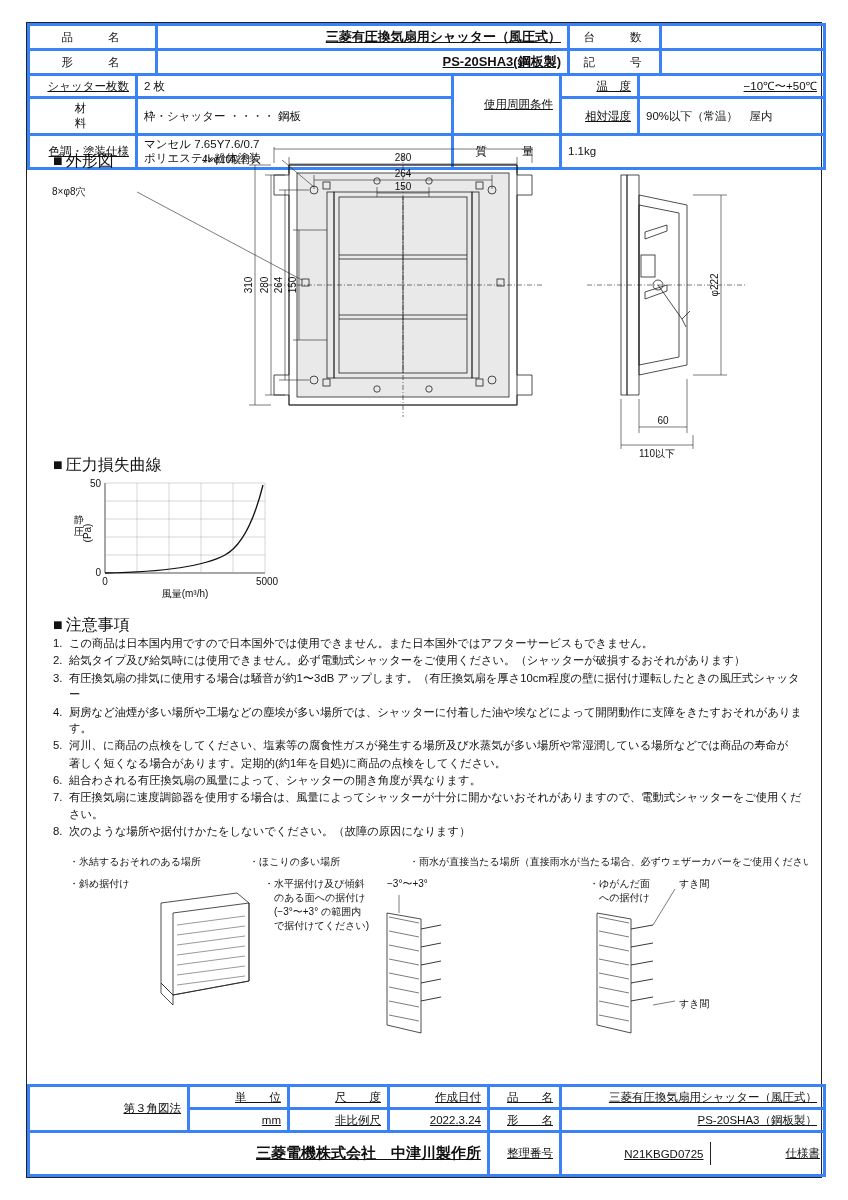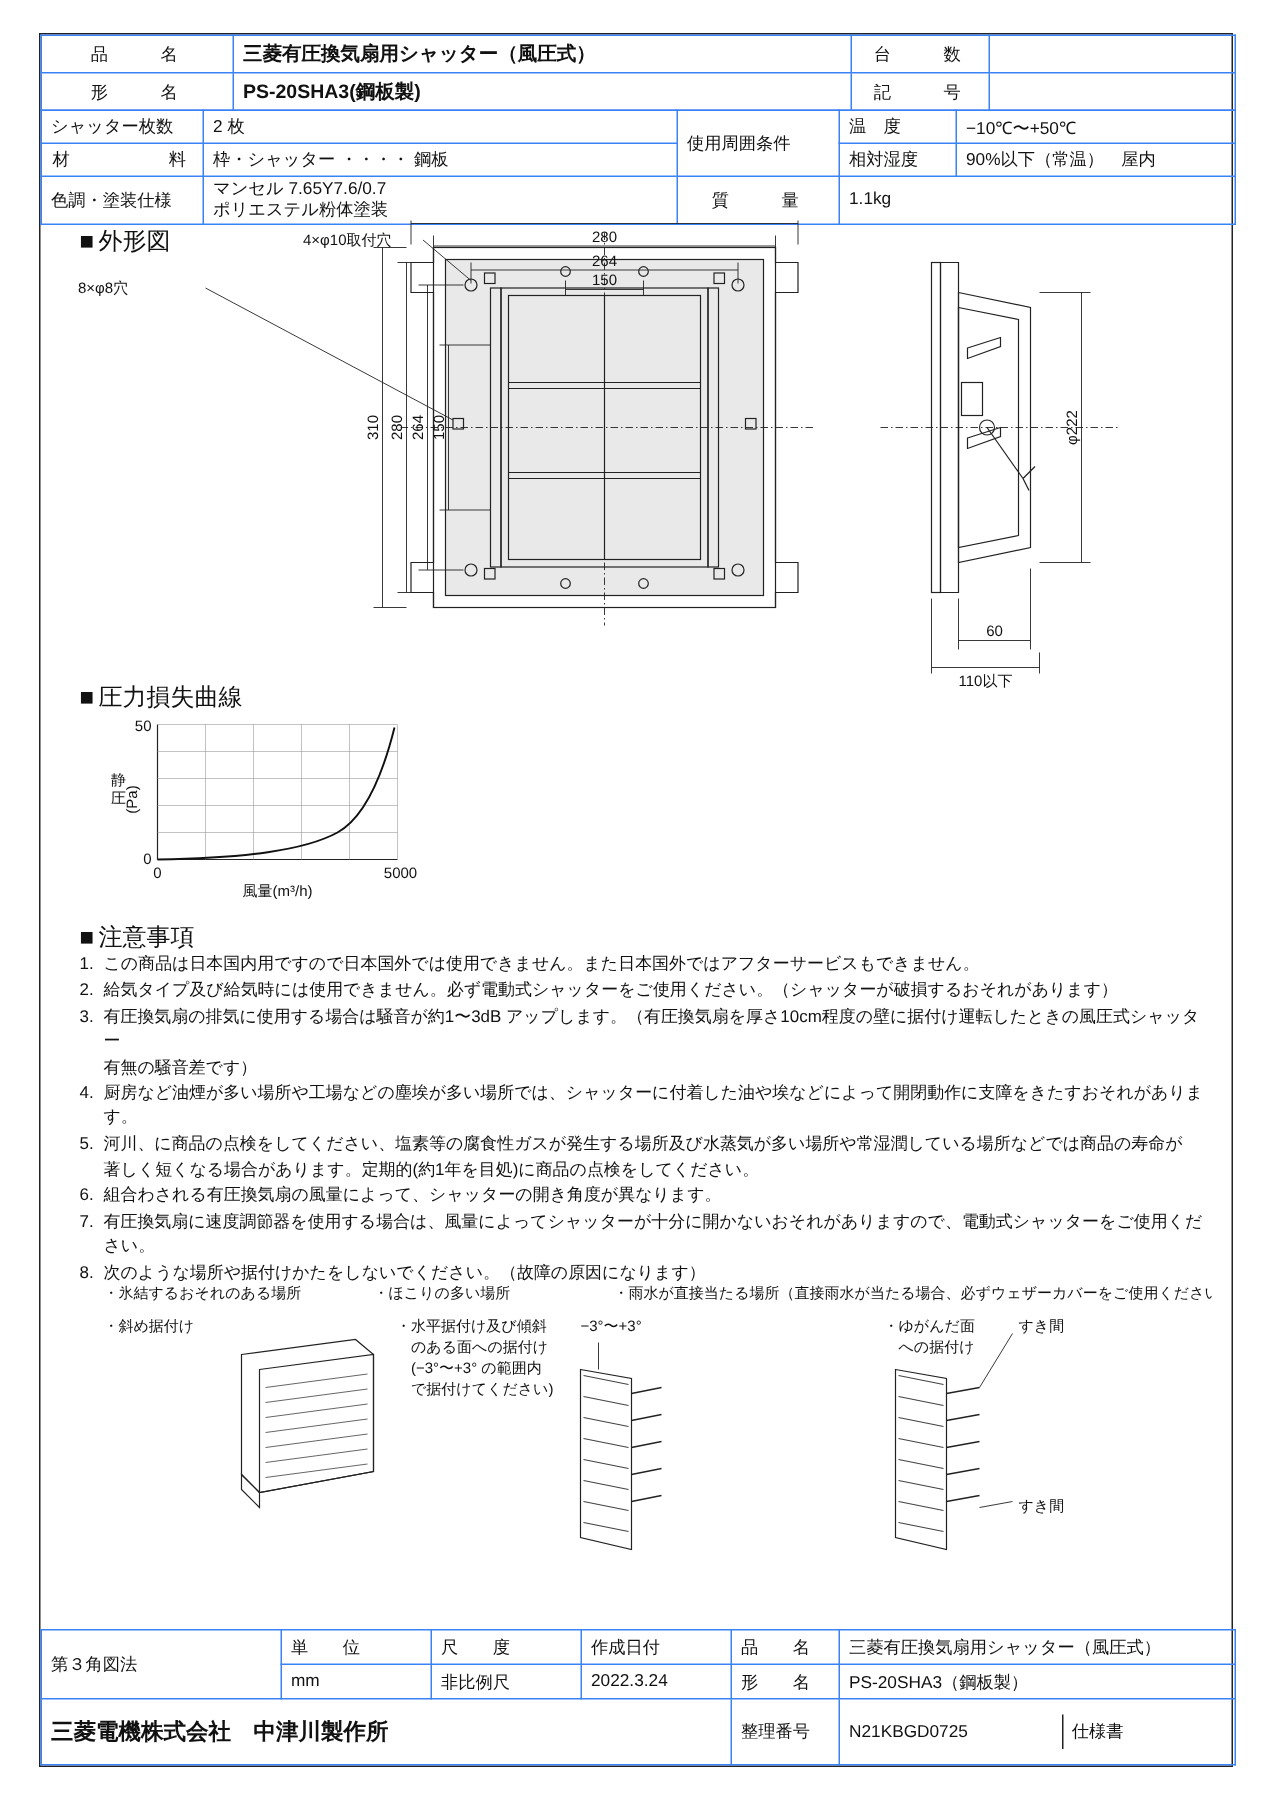--- a/index.html
+++ b/index.html
@@ -16,22 +16,22 @@
     width: 848px; height: 1200px;
     padding: 22px 26px;
   }
   .sheet {
     position: relative;
     width: 796px; height: 1156px;
     border: 1.5px solid #222;
   }
   
   table { border-collapse: collapse; width: 100%; }
-  td, th { border: 1px solid #3b82f6; font-weight: normal; padding: 2px 6px; font-size: 11.5px; }
-  .ctr { text-align: left; }
+  td, th { border: 3px solid #3b82f6; font-weight: normal; padding: 2px 6px; font-size: 11.5px; }
+  .ctr { text-align: right; text-decoration: underline; }
   .lbl { text-align: center; letter-spacing: .35em; }
   .bold { font-weight: bold; }
 
   
   .hdr { position:absolute; left:0; top:0; width:796px; }
   .hdr table { table-layout: fixed; }
   .hdr td { height: 25px; }
 
   
   .spec { position:absolute; left:0; top:50px; width:796px; }
@@ -299,24 +299,20 @@
           <div class="note-num">1.</div>
           <div class="note-txt">この商品は日本国内用ですので日本国外では使用できません。また日本国外ではアフターサービスもできません。</div>
         </div>
       <div class="note-row">
           <div class="note-num">2.</div>
           <div class="note-txt">給気タイプ及び給気時には使用できません。必ず電動式シャッターをご使用ください。（シャッターが破損するおそれがあります）</div>
         </div>
       <div class="note-row">
           <div class="note-num">3.</div>
           <div class="note-txt">有圧換気扇の排気に使用する場合は騒音が約1〜3dB アップします。（有圧換気扇を厚さ10cm程度の壁に据付け運転したときの風圧式シャッター</div>
-        </div>
-      <div class="note-row">
-          <div class="note-num"></div>
-          <div class="note-txt">有無の騒音差です）</div>
         </div>
       <div class="note-row">
           <div class="note-num">4.</div>
           <div class="note-txt">厨房など油煙が多い場所や工場などの塵埃が多い場所では、シャッターに付着した油や埃などによって開閉動作に支障をきたすおそれがあります。</div>
         </div>
       <div class="note-row">
           <div class="note-num">5.</div>
           <div class="note-txt">河川、に商品の点検をしてください、塩素等の腐食性ガスが発生する場所及び水蒸気が多い場所や常湿潤している場所などでは商品の寿命が</div>
         </div>
       <div class="note-row">

